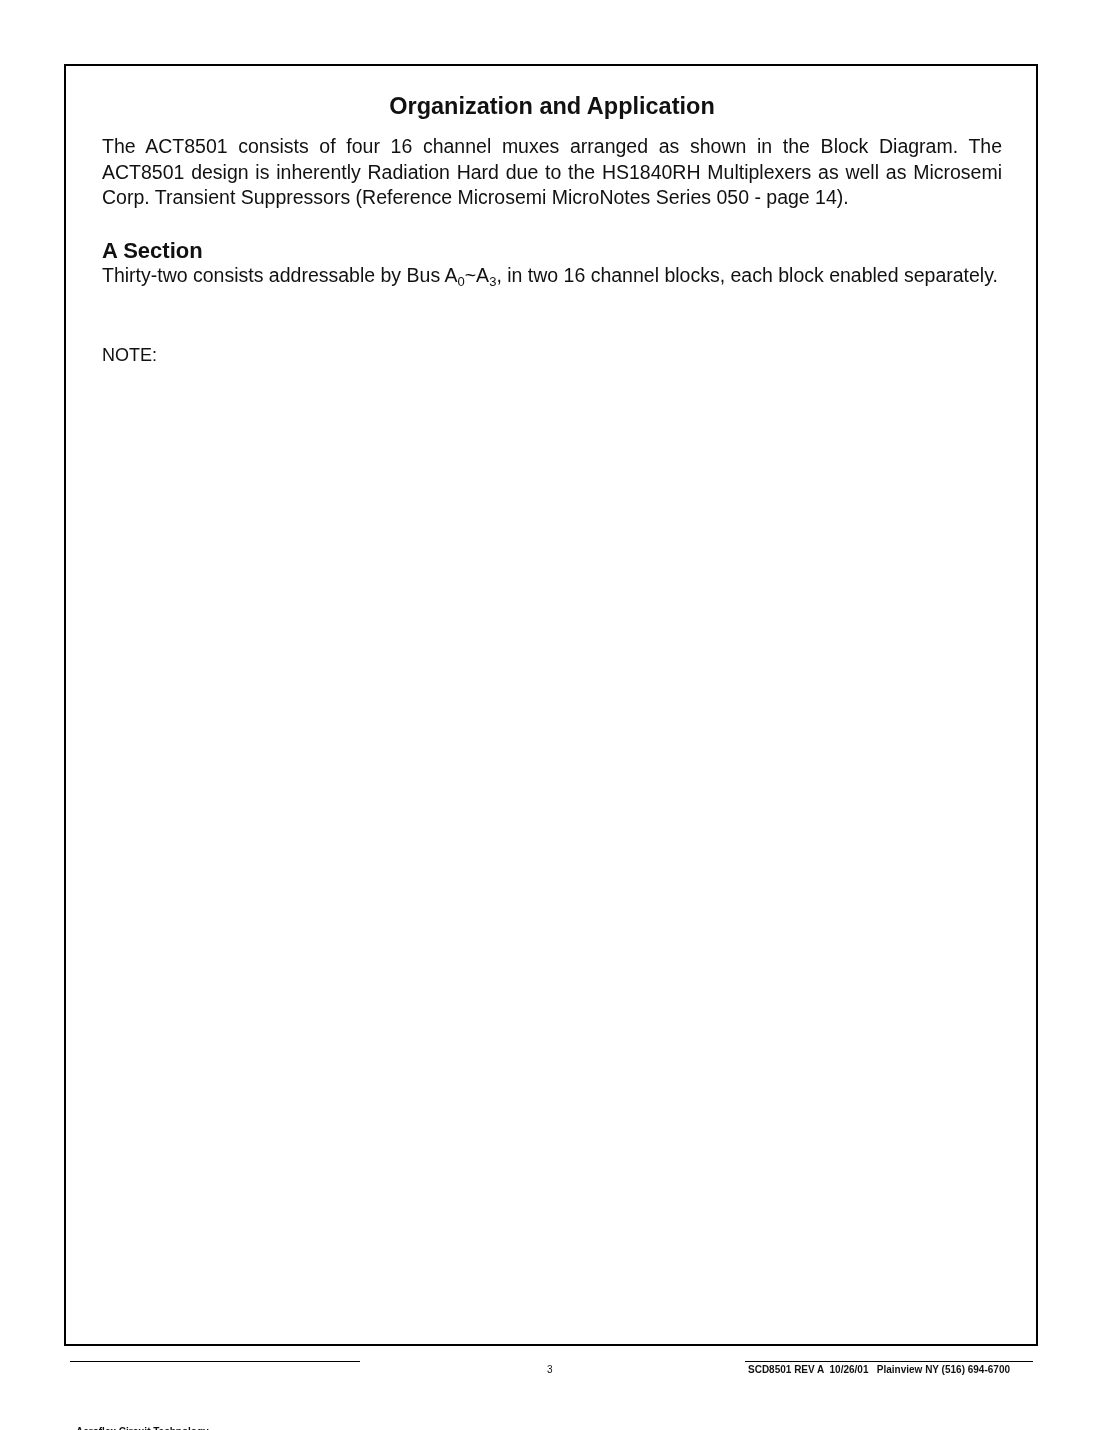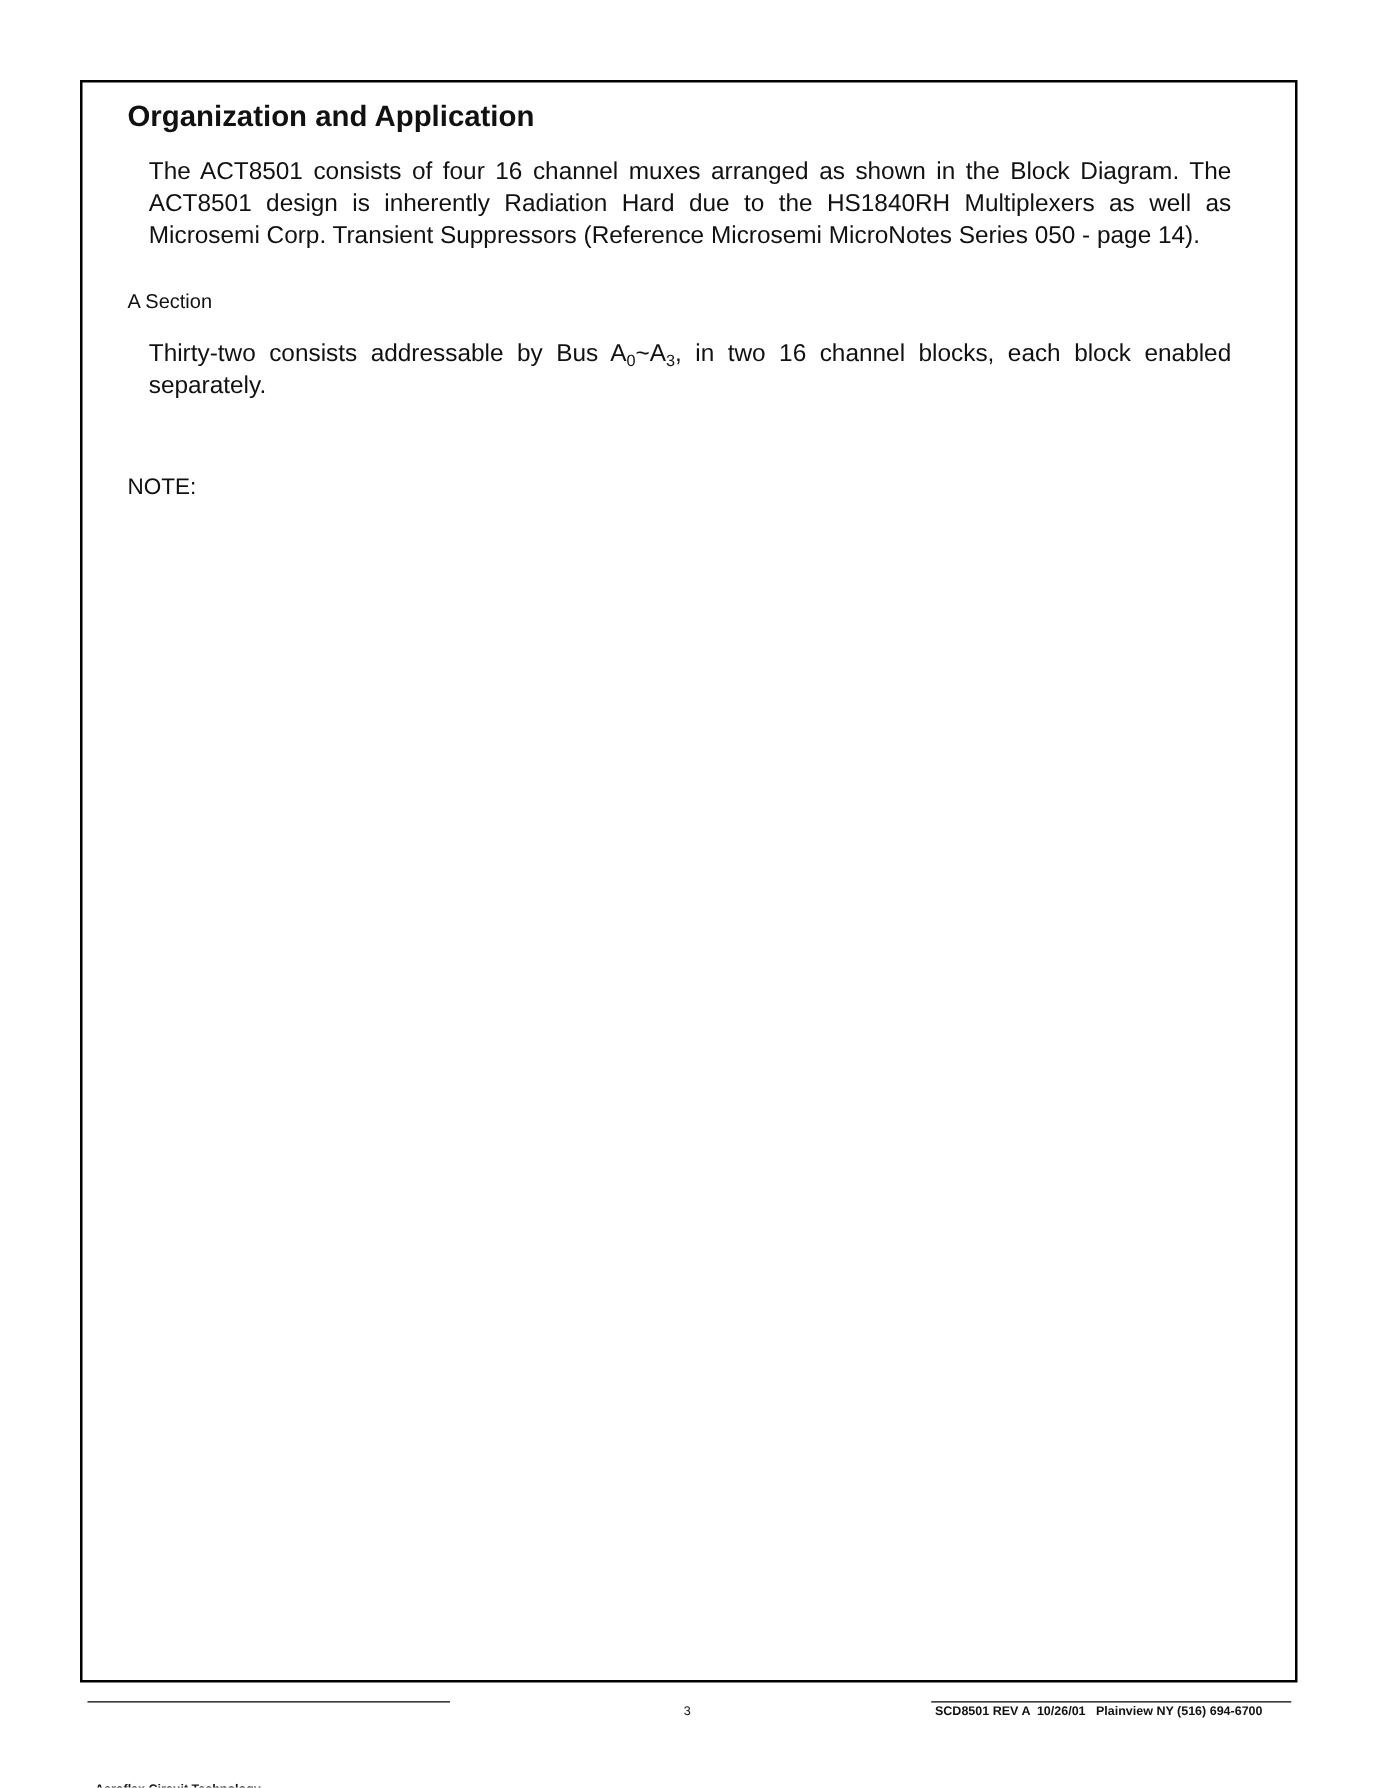--- a/index.html
+++ b/index.html
@@ -1,23 +1,23 @@
 <!DOCTYPE html>
 <html><head>
 <meta charset="utf-8">
 <style>
   html, body { margin:0; padding:0; background:#ffffff; }
   body { width:1105px; height:1430px; position:relative; overflow:hidden;
          font-family:"Liberation Sans", sans-serif; color:#111; }
   .frame { position:absolute; left:64px; top:64px; width:974px; height:1282px;
            border:2px solid #000; box-sizing:border-box; }
   .content { position:absolute; left:102px; top:78px; width:900px; }
-  h1 { font-size:23.5px; font-weight:bold; margin:0; line-height:30px; }
-  p  { font-size:19.5px; line-height:25.5px; margin:17px; text-align:justify; }
-  h2 { font-size:16px; font-weight:normal; margin:0; line-height:25px; }
+  h1 { font-size:23.5px; font-weight:bold; margin:13px; line-height:30px;text-align:center; }
+  p  { font-size:19.5px; line-height:25.5px; margin:0; text-align:justify; }
+  h2 { font-size:22px; font-weight:bold; margin:0; line-height:25px; }
   sub { font-size:13px; vertical-align:-4px; line-height:0; }
   .sec-a { margin-top:27px; }
   .sec-b { margin-top:27px; }
   .note { margin-top:54px; font-size:18px; line-height:26px; position:relative; padding-left:82px; text-align:justify; }
   .note-label { position:absolute; left:0; top:0; }
   .footer-line-left { position:absolute; left:70px; top:1361px; width:290px; height:1px; background:#000; }
   .footer-line-right { position:absolute; left:745px; top:1361px; width:288px; height:1px; background:#000; }
   .footer-left { position:absolute; left:76px; top:1426px; font-size:10px; font-weight:bold; }
   .footer-center { position:absolute; left:547px; top:1364px; font-size:10px; }
   .footer-right { position:absolute; left:748px; top:1364px; font-size:10px; font-weight:bold; white-space:pre; }

